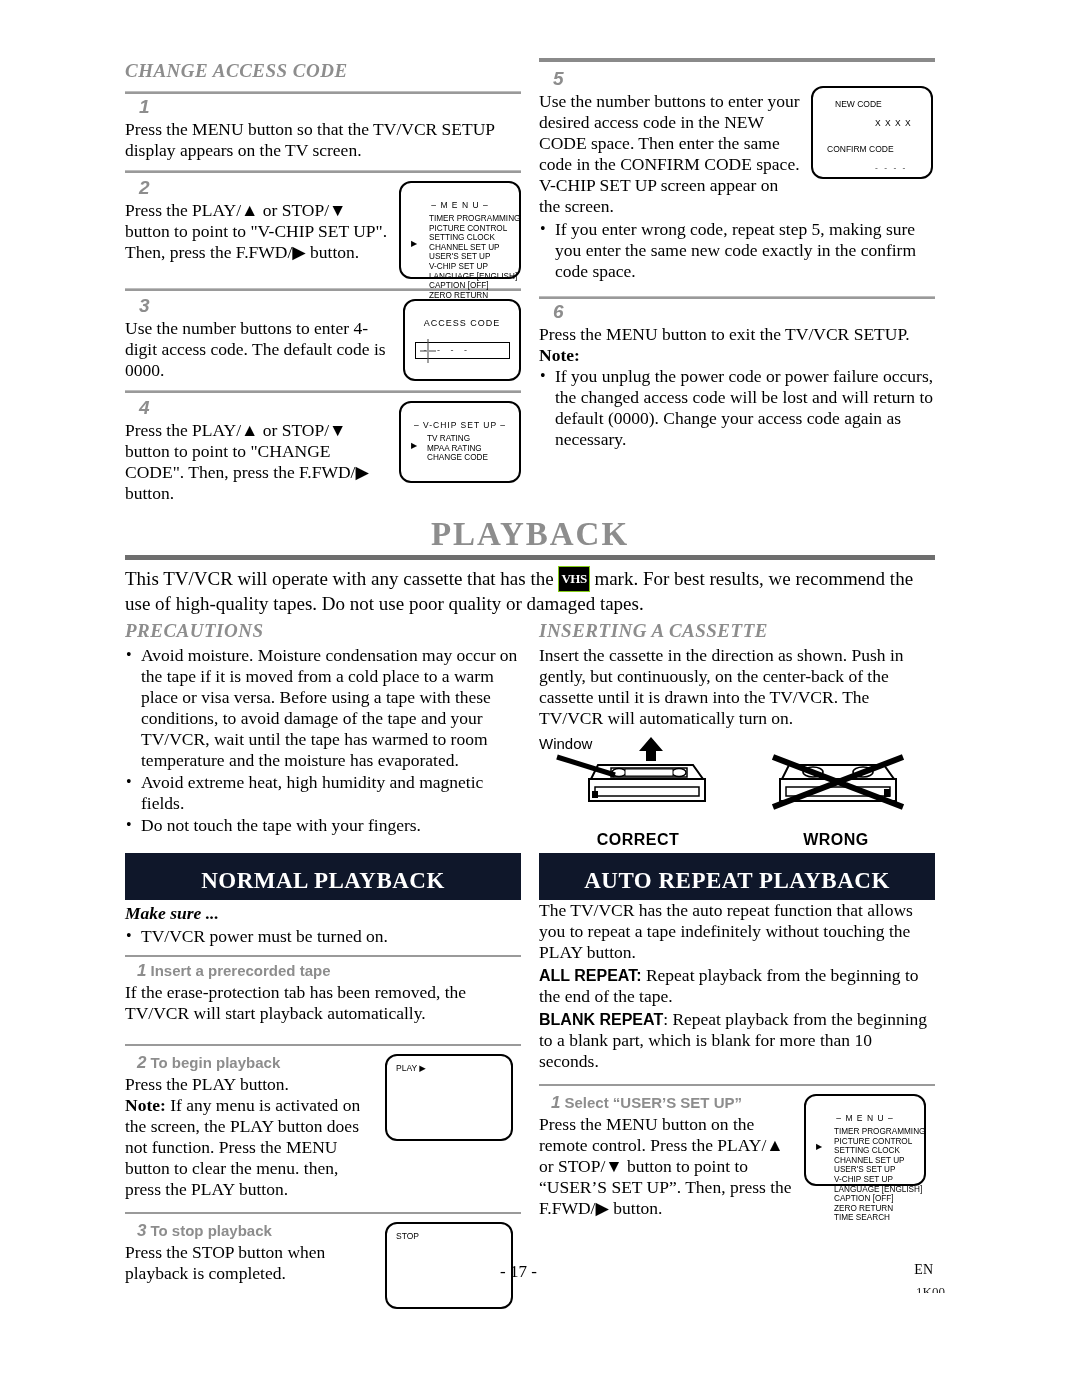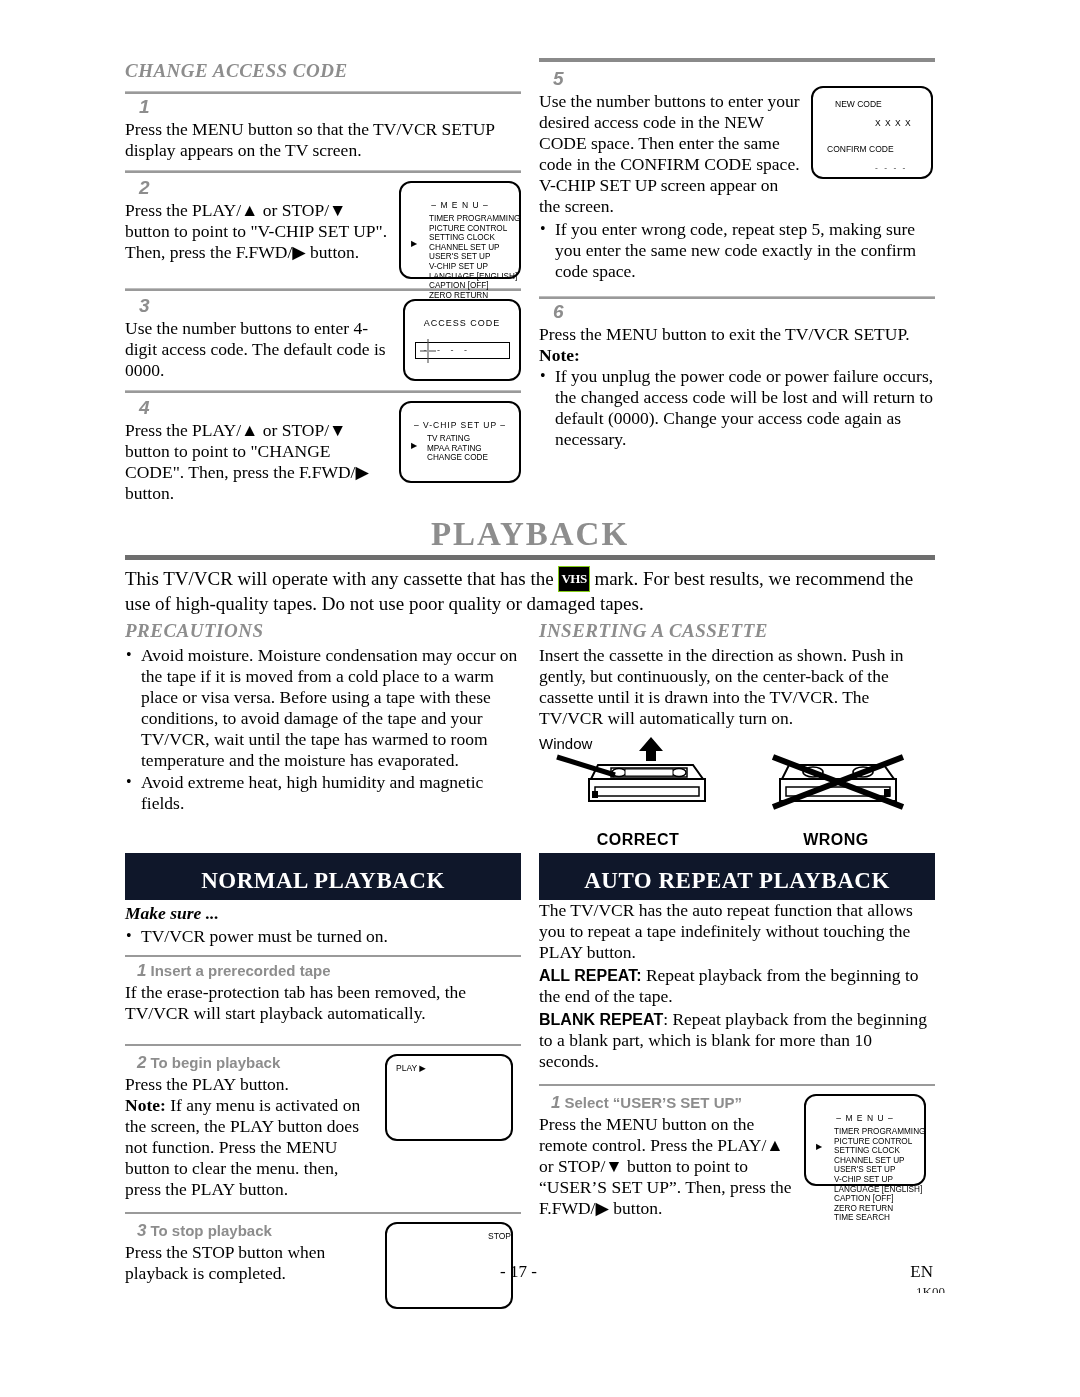--- a/index.html
+++ b/index.html
@@ -122,21 +122,21 @@
 
   
   .row { display:flex; gap:10px; }
   .row .txt { flex:1; }
 
   .footer {
     position:absolute; left:125px; right:125px; top:1262px;
     font-size:17px;
   }
   .pg { position:absolute; left:375px; }
-  .en { position:absolute; right:22px; font-size:17px; }
+  .en { position:absolute; right:22px; font-size:14px; }
   .code-sm {
     position:absolute; right:10px; top:22px; font-size:13px;
     color:#222; overflow:hidden; height:9px;
   }
 </style>
 </head>
 <body>
 
 <div class="page">
 
@@ -254,20 +254,21 @@
     <span>mark. For best results, we recommend the use of high-quality tapes. Do not use poor quality or damaged tapes.</span>
   </div>
 
   <div class="cols" style="margin-top:4px;">
 
     <div class="col">
       <div class="sec-title" style="margin-bottom:3px;">PRECAUTIONS</div>
       <ul class="bul">
         <li>Avoid moisture. Moisture condensation may occur on the tape if it is moved from a cold place to a warm place or visa versa. Before using a tape with these conditions, to avoid damage of the tape and your TV/VCR, wait until the tape has warmed to room temperature and the moisture has evaporated.</li>
         <li>Avoid extreme heat, high humidity and magnetic fields.</li>
+        <li>Do not touch the tape with your fingers.</li>
       </ul>
     </div>
 
     <div class="col">
       <div class="sec-title" style="margin-bottom:3px;">INSERTING A CASSETTE</div>
       <div class="body-txt">Insert the cassette in the direction as shown. Push in gently, but continuously, on the center-back of the cassette until it is drawn into the TV/VCR. The TV/VCR will automatically turn on.</div>
 
       <div class="cass-wrap">
 
         <div class="cass-cell">
@@ -347,21 +348,21 @@
       <div class="hr-thin" style="margin-top:12px;"></div>
 
       <div class="row">
         <div class="txt" style="max-width:250px;">
           <div class="substep">
             <span class="n">3</span><span>To stop playback</span>
           </div>
           <div class="body-txt">Press the STOP button when playback is completed.</div>
         </div>
         <div class="tvbox" style="width:128px;height:87px;margin-top:4px;">
-          <div style="font-family:'Liberation Sans',sans-serif;font-size:8.5px;margin:7px 0 0 9px;text-align:right;">STOP</div>
+          <div style="font-family:'Liberation Sans',sans-serif;font-size:8.5px;margin:7px 0 0 9px;">STOP</div>
         </div>
       </div>
     </div>
 
     <div class="col">
       <div class="banner">AUTO REPEAT PLAYBACK</div>
 
       <div class="body-txt">The TV/VCR has the auto repeat function that allows you to repeat a tape indefinitely without touching the PLAY button.</div>
 
       <div class="body-txt" style="margin-top:2px;padding-left:0;">

